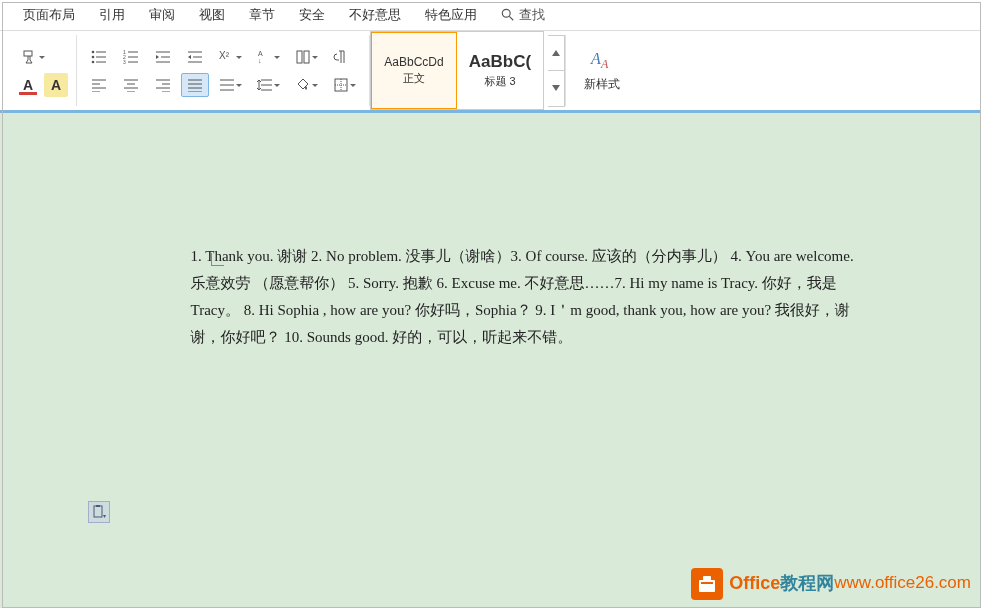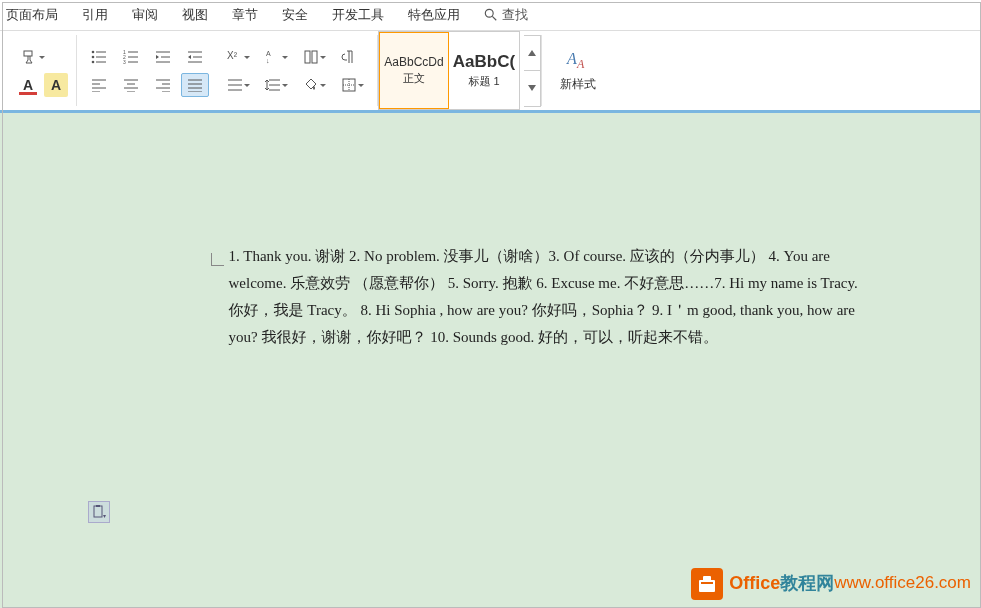--- a/index.html
+++ b/index.html
@@ -1,18 +1,18 @@
 <!DOCTYPE html>
 <html><head>
   <meta charset="utf-8">
   <style>
     * { margin: 0; padding: 0; box-sizing: border-box; }
     body { font-family: "Microsoft YaHei", Arial, sans-serif; background: #fff; width: 981px; height: 608px; overflow: hidden; position: relative; }
     
-    .tabs { display: flex; align-items: center; gap: 24px; padding: 4px 6px; border-bottom: 1px solid #ddd; font-size: 13px; color: #333; }
+    .tabs { display: flex; align-items: center; gap: 24px; padding: 4px 23px; border-bottom: 1px solid #ddd; font-size: 13px; color: #333; }
     .tabs .tab { cursor: pointer; padding: 2px 0; }
     .tabs .search { display: flex; align-items: center; gap: 4px; color: #555; }
     .tabs .search svg { width: 14px; height: 14px; }
     
     .toolbar { display: flex; align-items: stretch; padding: 4px 8px; border-bottom: 3px solid #7bb6e0; background: #fff; height: 82px; }
     .toolbar-group { display: flex; align-items: center; gap: 4px; padding: 0 8px; border-right: 1px solid #e0e0e0; }
     .toolbar-group:last-child { border-right: none; }
     
     .btn-small { width: 28px; height: 24px; display: flex; align-items: center; justify-content: center; cursor: pointer; color: #555; border-radius: 2px; }
     .btn-small svg { width: 16px; height: 16px; }
@@ -26,36 +26,36 @@
     .font-color .A-under { position: relative; width: 24px; height: 24px; display: flex; align-items: center; justify-content: center; }
     .font-color .A-under .letter { font-size: 14px; font-weight: bold; }
     .font-color .A-under .bar { position: absolute; bottom: 2px; left: 3px; right: 3px; height: 3px; }
     
     .align-grid { display: grid; grid-template-columns: repeat(4, 28px); grid-auto-rows: 24px; gap: 4px; }
     .align-btn { display: flex; align-items: center; justify-content: center; cursor: pointer; border-radius: 2px; }
     .align-btn.active { background: #d6e8f7; border: 1px solid #7bb6e0; }
     .align-btn svg { width: 16px; height: 14px; }
     
     .style-gallery { display: flex; border: 1px solid #ccc; background: #fff; }
-    .style-item { width: 70px; display: flex; flex-direction: column; align-items: center; justify-content: center; border-right: 1px solid #eee; cursor: pointer; padding: 20px 2px; }
+    .style-item { width: 86px; display: flex; flex-direction: column; align-items: center; justify-content: center; border-right: 1px solid #eee; cursor: pointer; padding: 20px 2px; }
     .style-item:last-child { border-right: none; }
     .style-item.active { border: 1px solid #f90; background: #fff8ec; }
     .style-preview { font-family: Arial; color: #333; margin-bottom: 2px; white-space: nowrap; overflow: hidden; }
     .style-label { font-size: 11px; color: #333; }
     .gallery-btns { display: flex; flex-direction: column; border: 1px solid #ccc; border-left: none; }
     .gallery-btns div { width: 16px; height: 35px; display: flex; align-items: center; justify-content: center; border-bottom: 1px solid #ccc; cursor: pointer; }
     .gallery-btns div:last-child { border-bottom: none; }
     
     .big-btn { display: flex; flex-direction: column; align-items: center; justify-content: center; gap: 4px; cursor: pointer; padding: 4px 10px; font-size: 12px; color: #333; }
     .big-btn svg { width: 26px; height: 26px; }
     
     .canvas-area { background: #d9ead9; height: 500px; position: relative; padding: 30px 40px; }
     .page { background: #d9ead9; margin: 0 auto; width: 860px; padding: 100px 50px 50px 130px; position: relative; }
     .page::before { content: ""; position: absolute; left: 150px; top: 110px; width: 12px; height: 12px; border-left: 1px solid #888; border-bottom: 1px solid #888; }
-    .doc-text { color: #222; font-size: 15px; line-height: 1.8; font-family: "SimSun", serif; margin-left: 38px; }
+    .doc-text { color: #222; font-size: 15px; line-height: 1.8; font-family: "SimSun", serif; }
     
     .paste-widget { position: absolute; left: 88px; top: 388px; width: 22px; height: 22px; background: #cdd; border: 1px solid #aac; display: flex; align-items: center; justify-content: center; cursor: pointer; }
     .paste-widget svg { width: 14px; height: 14px; }
     
     .watermark { position: absolute; right: 10px; bottom: 8px; display: flex; align-items: center; gap: 6px; font-family: Arial; }
     .watermark .w-icon { width: 32px; height: 32px; background: #eb6100; border-radius: 4px; display: flex; align-items: center; justify-content: center; }
     .watermark .w-icon svg { width: 22px; height: 22px; fill: #fff; }
     .watermark .w-text { display: flex; flex-direction: row; line-height: 1.1; }
     .watermark .w-title { font-size: 18px; font-weight: bold; }
     .watermark .w-title .o { color: #eb6100; }
@@ -67,21 +67,21 @@
 </head>
 <body>
 
 <div class="tabs">
   <span class="tab">页面布局</span>
   <span class="tab">引用</span>
   <span class="tab">审阅</span>
   <span class="tab">视图</span>
   <span class="tab">章节</span>
   <span class="tab">安全</span>
-  <span class="tab">开发工具</span>
+  <span class="tab">不好意思</span>
   <span class="tab">特色应用</span>
   <span class="search">
     <svg viewBox="0 0 16 16">
         <circle cx="6" cy="6" r="4.5" fill="none" stroke="#555" stroke-width="1.3"></circle>
         <line x1="9.5" y1="9.5" x2="14" y2="14" stroke="#555" stroke-width="1.3"></line>
       </svg>
     <span>查找</span>
   </span>
 </div>
 
@@ -179,21 +179,21 @@
         </div>
       <div class="align-btn active">
           <svg viewBox="0 0 16 14">
             <line x1="1" y1="2" x2="15" y2="2" stroke="#555"></line>
             <line x1="1" y1="6" x2="15" y2="6" stroke="#555"></line>
             <line x1="1" y1="10" x2="15" y2="10" stroke="#555"></line>
             <line x1="1" y1="14" x2="15" y2="14" stroke="#555"></line>
           </svg>
         </div>
     </div>
-    <div class="col" style="margin-left:8px">
+    <div class="col" style="margin-left:0">
       <div class="row">
         <div class="btn-small drop">
             <svg viewBox="0 0 16 16">
               <text x="0" y="10" font-size="10" fill="#555">X²</text>
             </svg>
             <span class="caret"></span>
           </div>
         <div class="btn-small drop">
             <svg viewBox="0 0 16 16">
               <text x="1" y="7" font-size="7" fill="#555">A</text>
@@ -252,21 +252,21 @@
   </div>
 
   <div class="toolbar-group" style="padding:0">
     <div class="style-gallery">
       <div class="style-item active">
         <div class="style-preview" style="font-size:12px">AaBbCcDd</div>
         <div class="style-label">正文</div>
       </div>
       <div class="style-item">
         <div class="style-preview" style="font-size:17px;font-weight:bold">AaBbC(</div>
-        <div class="style-label">标题 1</div>
+        <div class="style-label">标题 3</div>
       </div>
     </div>
     <div class="gallery-btns">
       <div>
           <svg width="8" height="6">
             <polygon points="4,0 8,6 0,6" fill="#666"></polygon>
           </svg>
         </div>
       <div>
           <svg width="8" height="6">

